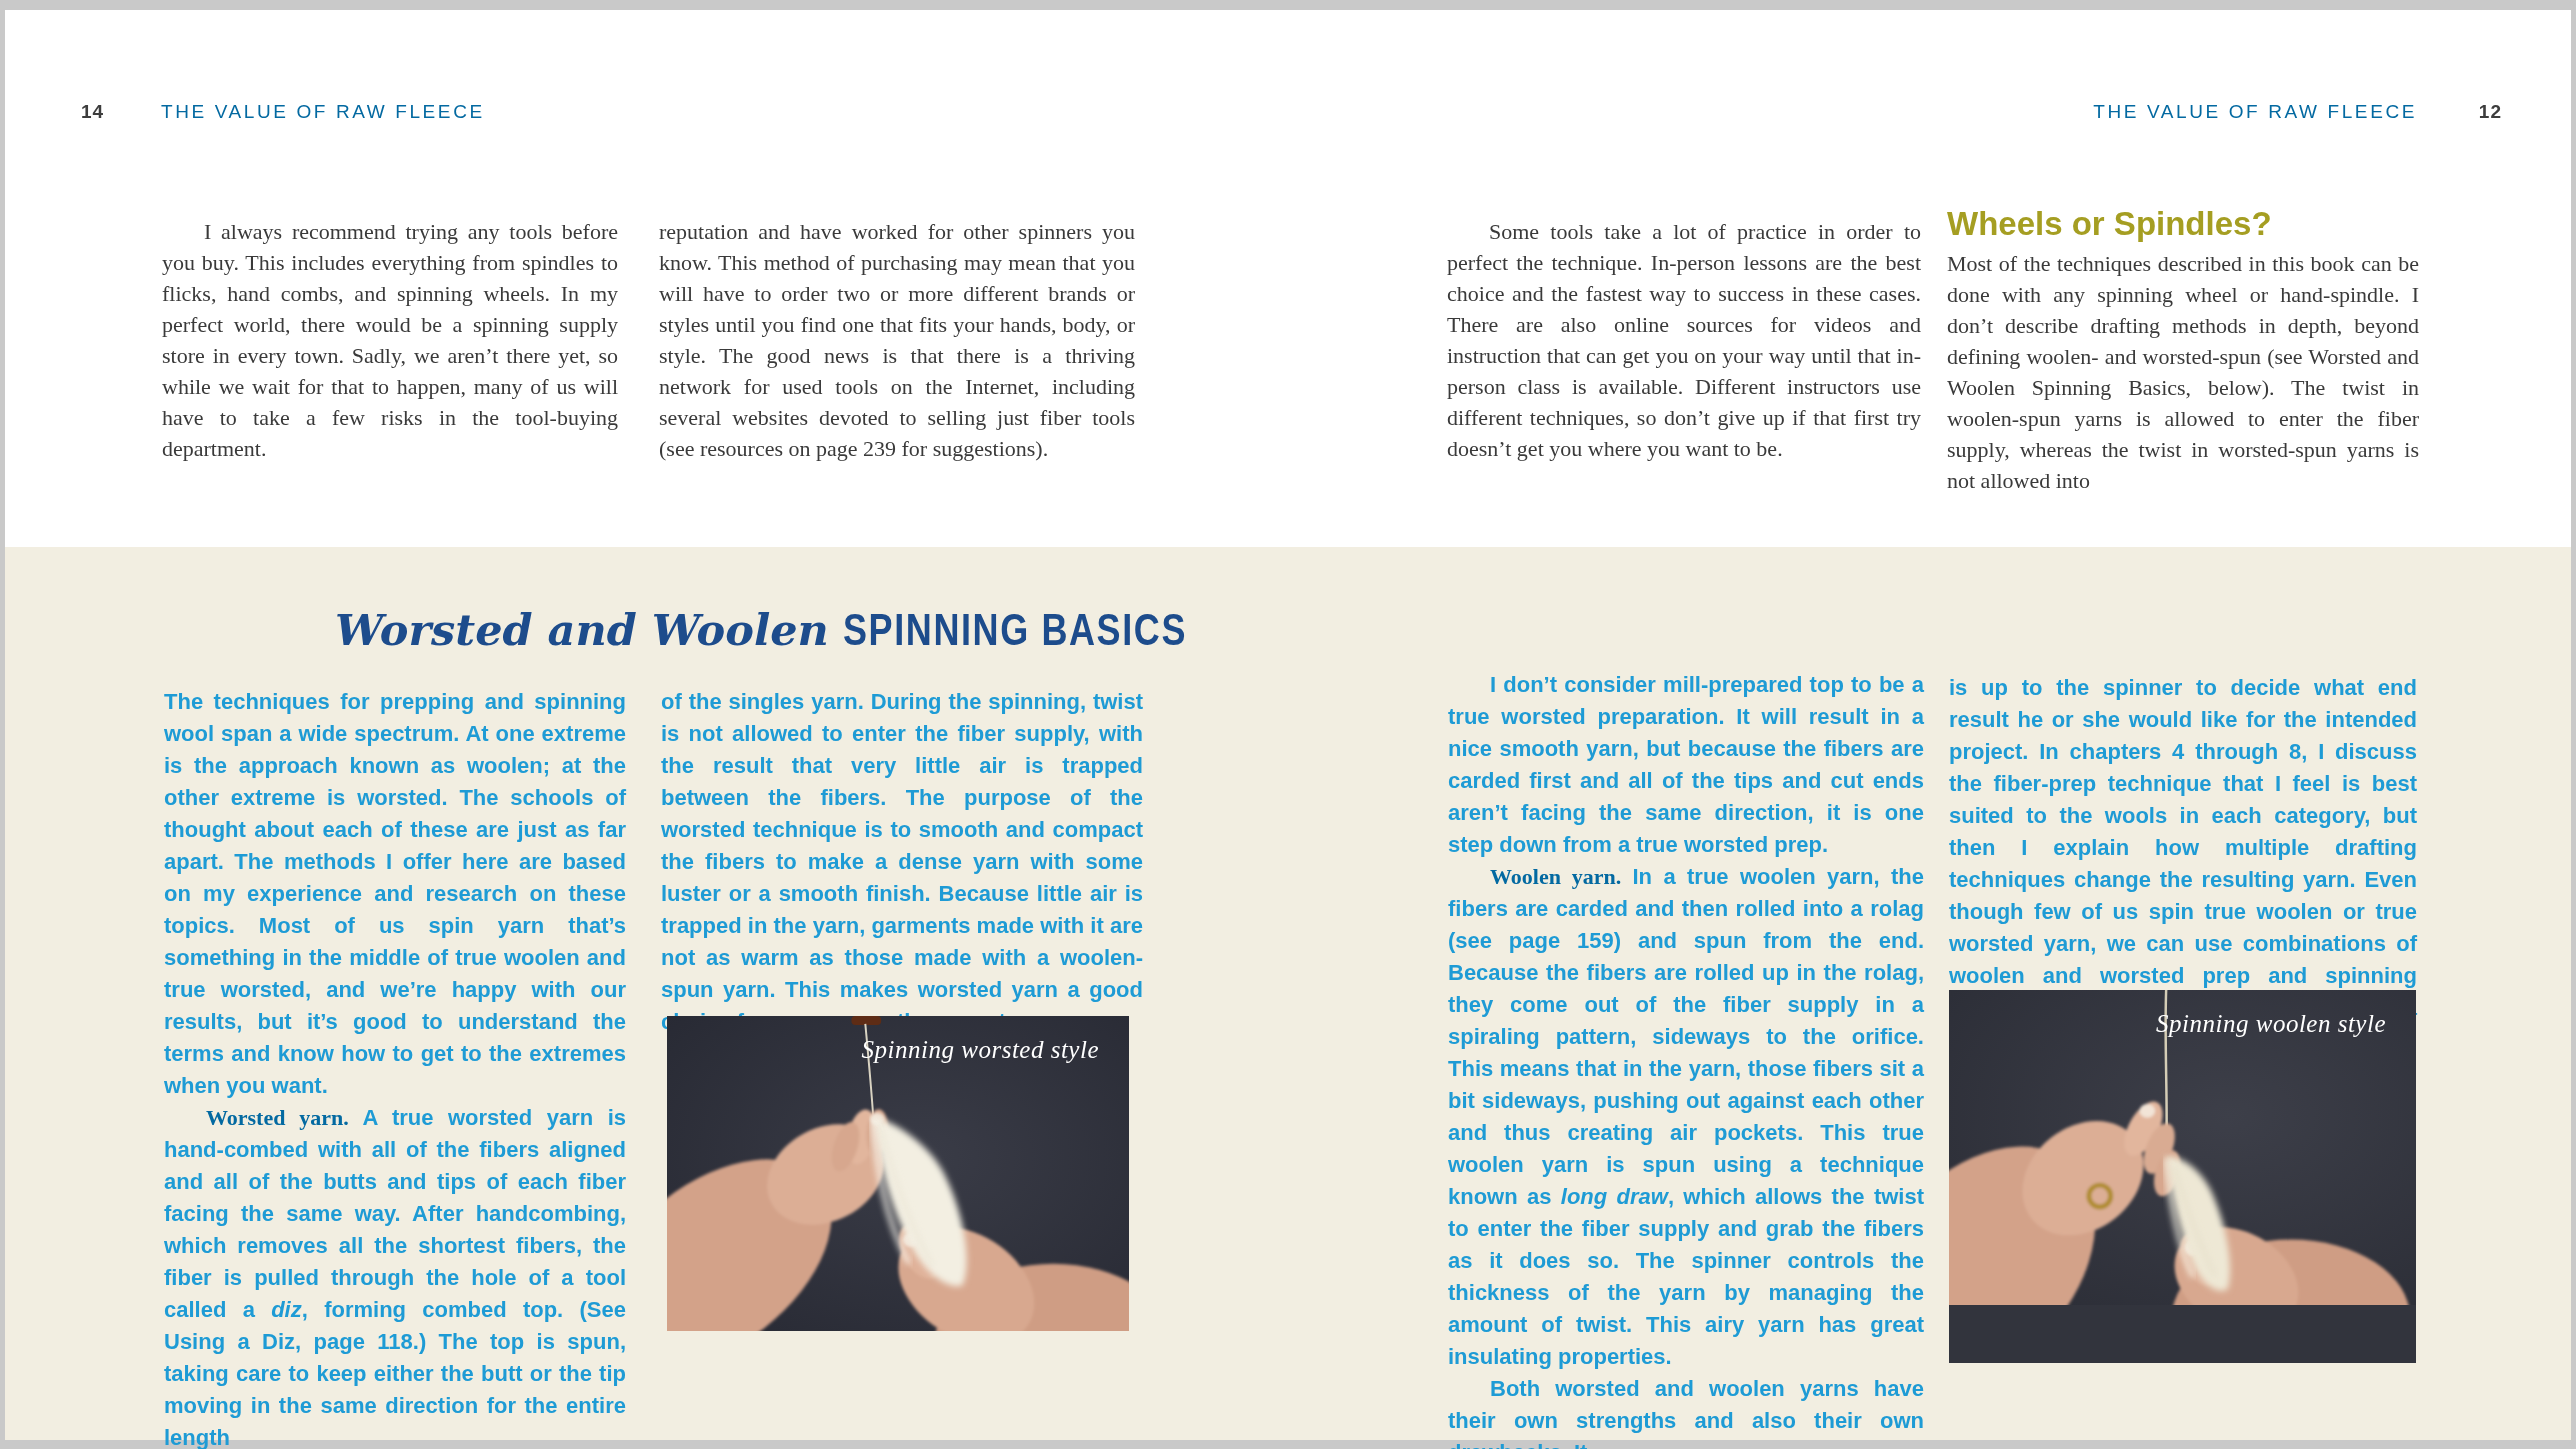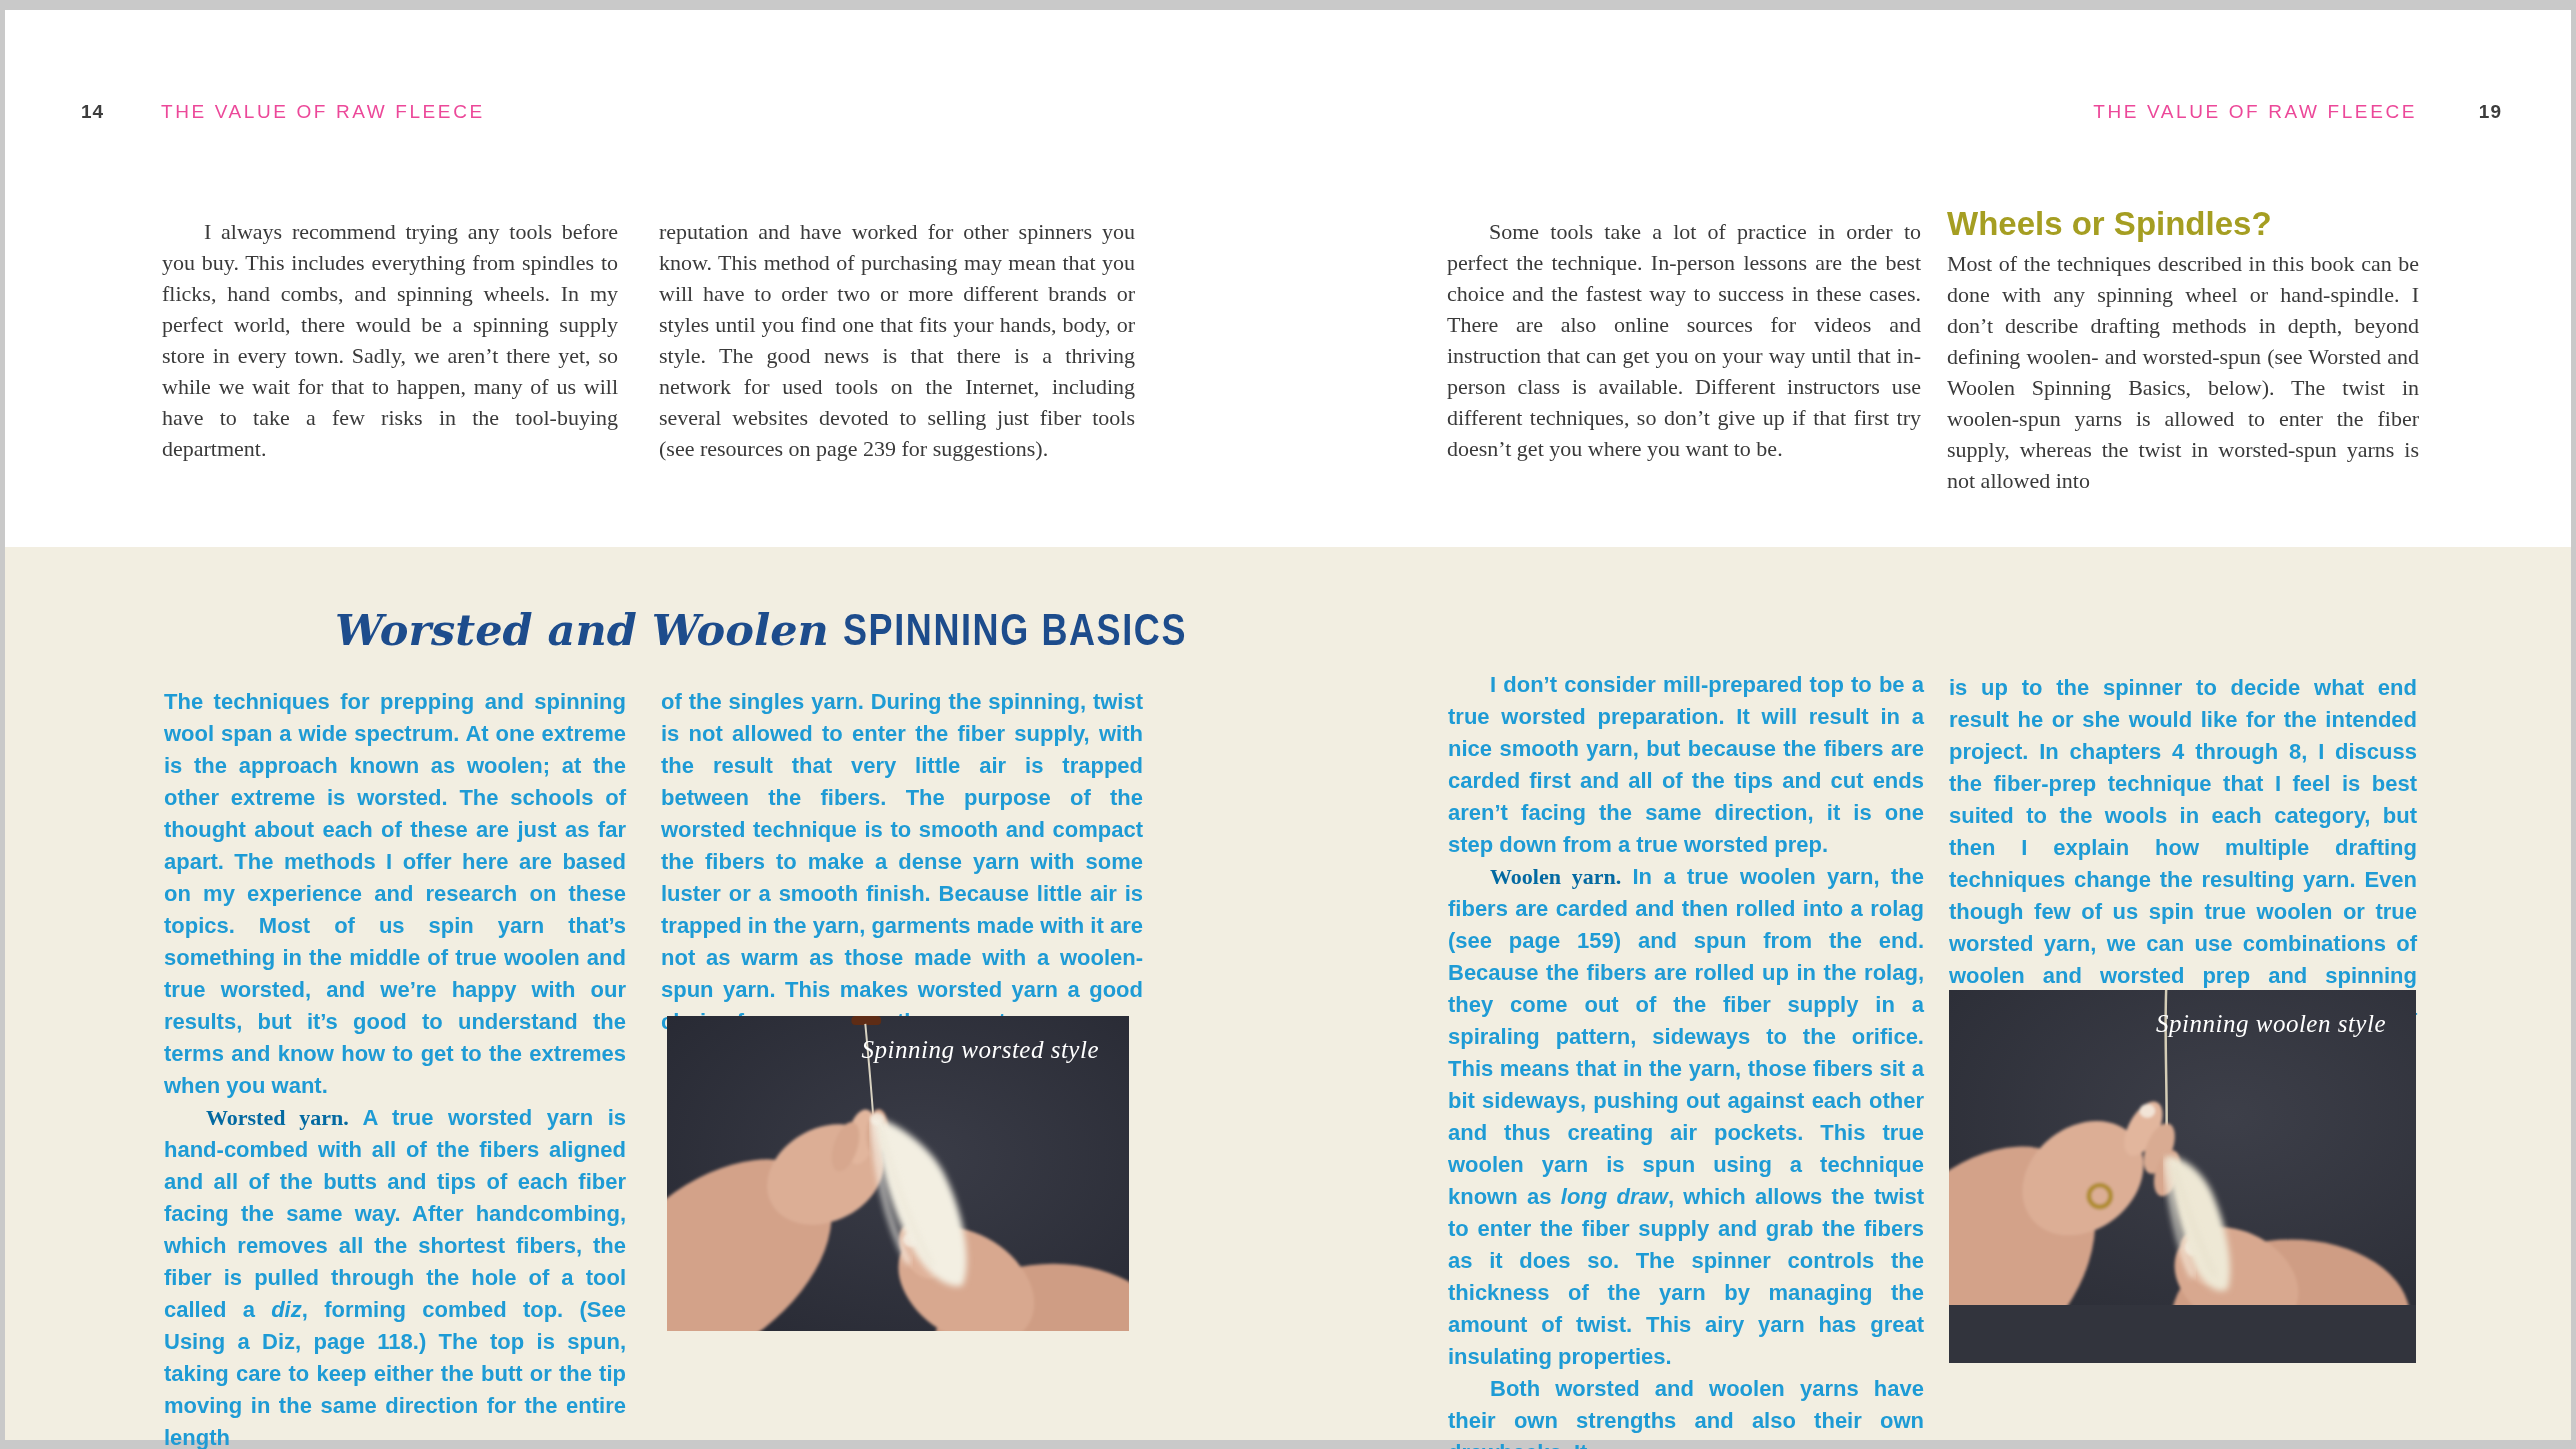--- a/index.html
+++ b/index.html
@@ -3,21 +3,21 @@
 <meta charset="utf-8">
 <style>
   html,body{margin:0;padding:0;background:#c9c9c9;}
   .stage{position:relative;width:2576px;height:1449px;background:#c9c9c9;overflow:hidden;
          font-family:"Liberation Serif",serif;}
   .spread{position:absolute;left:5px;top:10px;width:2566px;height:1430px;background:#ffffff;}
   .band{position:absolute;left:0;top:537px;width:2566px;height:893px;background:#f2eee1;}
   .abs{position:absolute;}
 
   .running{font-family:"Liberation Sans",sans-serif;font-size:19px;letter-spacing:2.6px;
-           color:#ec4899;white-space:nowrap;}
+           color:#0369a1;white-space:nowrap;}
   .folio{font-family:"Liberation Sans",sans-serif;font-size:19px;letter-spacing:1px;color:#3d3d3d;font-weight:bold;}
 
   .serifcol{font-size:22px;line-height:31px;color:#3a3a3a;text-align:justify;}
   .serifcol p{margin:0;}
   .indent{text-indent:42px;}
 
   .olivehead{font-family:"Liberation Sans",sans-serif;font-weight:700;font-size:33px;
              color:#a59e22;margin:0 0 9px 0;text-align:left;text-indent:0;}
 
   .bluecol{font-family:"Liberation Sans",sans-serif;font-weight:700;font-size:22px;
@@ -40,21 +40,21 @@
 </style>
 </head>
 <body>
 
 <div class="stage">
   <div class="spread">
 
     <span class="abs folio" style="left:76px;top:91px;">14</span>
     <span class="abs running" style="left:156px;top:91px;">THE VALUE OF RAW FLEECE</span>
     <span class="abs running" style="right:154px;top:91px;">THE VALUE OF RAW FLEECE</span>
-    <span class="abs folio" style="right:69px;top:91px;">19</span>
+    <span class="abs folio" style="right:69px;top:91px;">12</span>
 
     <div class="abs serifcol" style="left:157px;top:206px;width:456px;">
       <p class="indent">I always recommend trying any tools before you buy. This includes everything from spindles to flicks, hand combs, and spinning wheels. In my perfect world, there would be a spinning supply store in every town. Sadly, we aren’t there yet, so while we wait for that to happen, many of us will have to take a few risks in the tool-buying department.</p>
     </div>
 
     <div class="abs serifcol" style="left:654px;top:206px;width:476px;">
       <p>reputation and have worked for other spinners you know. This method of purchasing may mean that you will have to order two or more different brands or styles until you find one that fits your hands, body, or style. The good news is that there is a thriving network for used tools on the Internet, including several websites devoted to selling just fiber tools (see resources on page 239 for suggestions).</p>
     </div>
 
     <div class="abs serifcol" style="left:1442px;top:206px;width:474px;">

